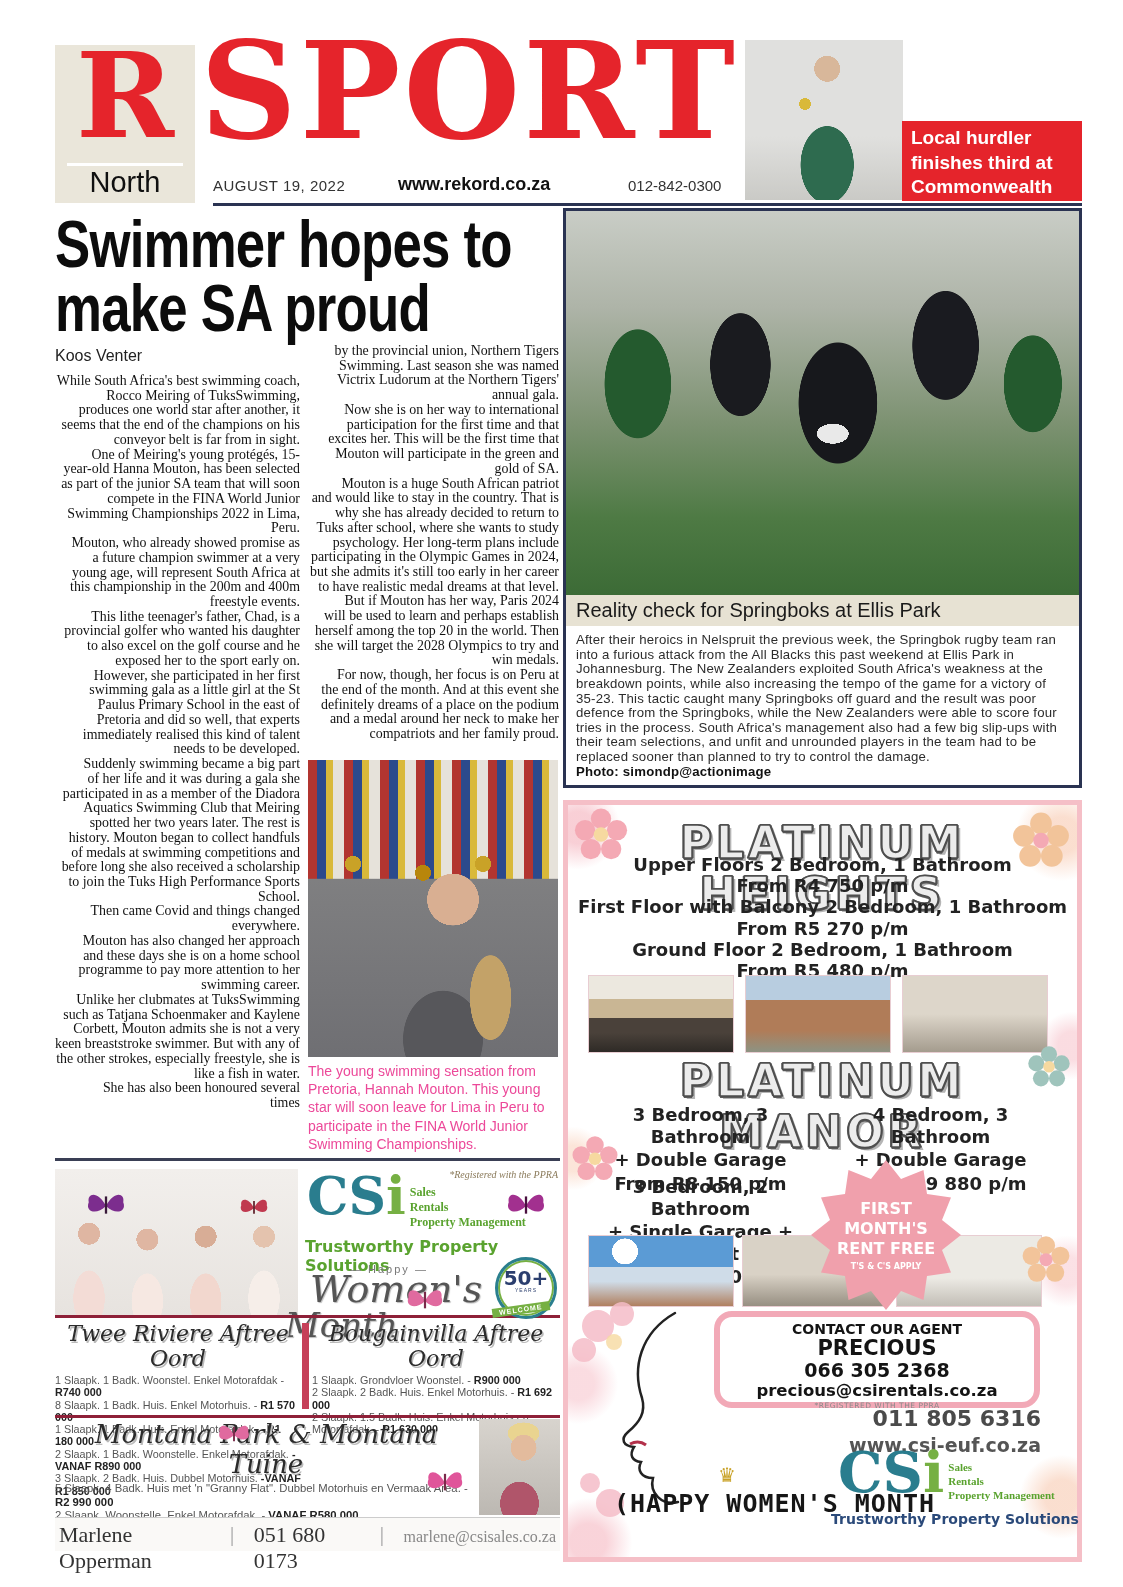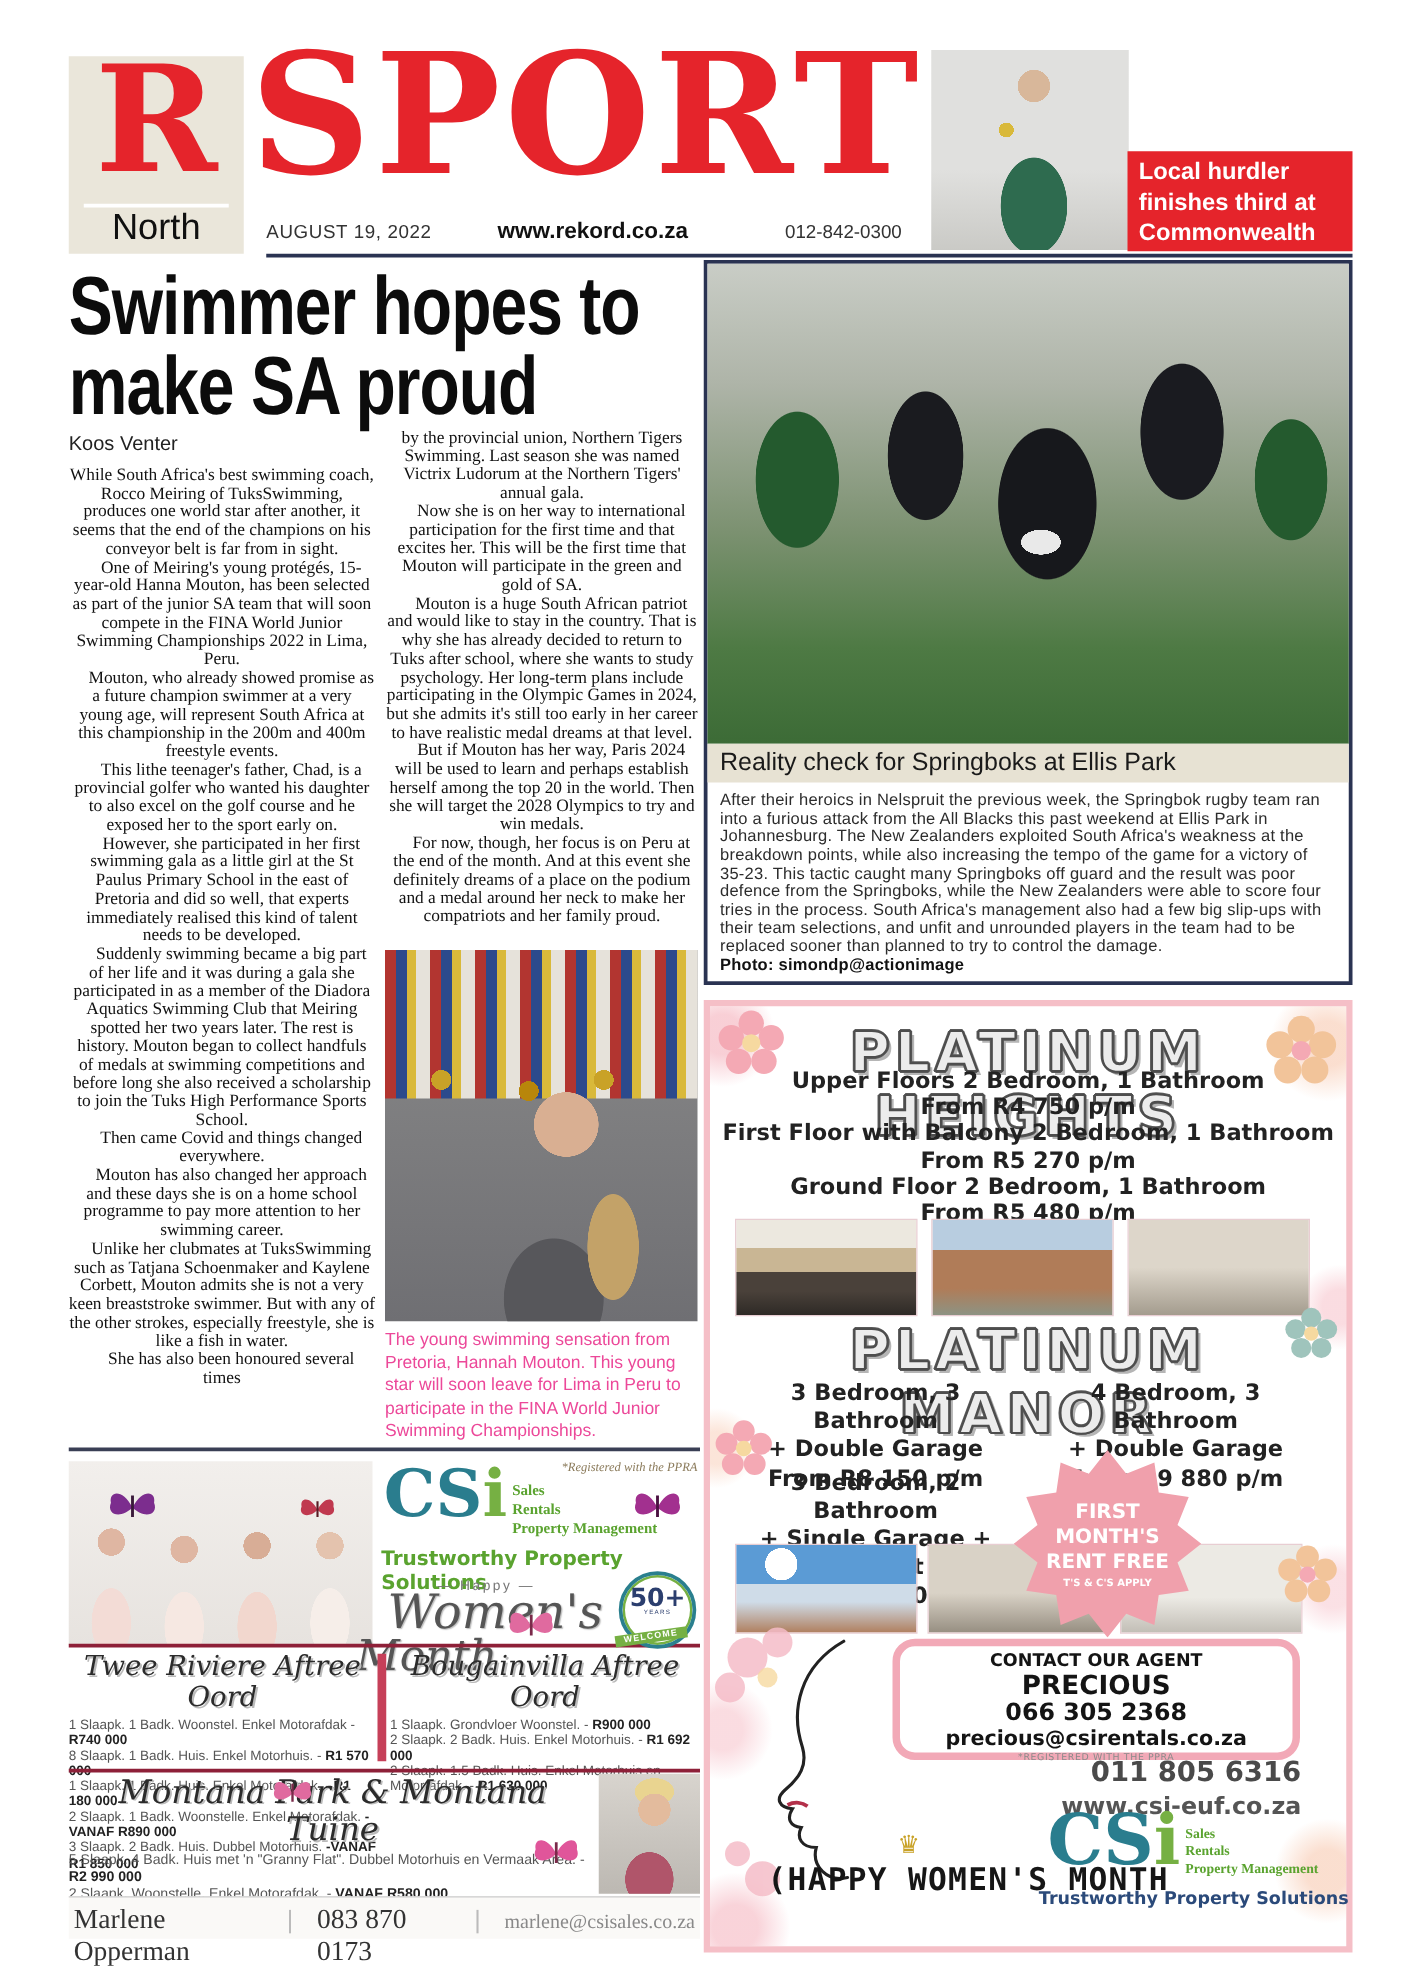--- a/index.html
+++ b/index.html
@@ -27,21 +27,21 @@
       linear-gradient(180deg,#e0e0de 0 60%,#cacac6 100%);}
   .promo{left:902px;top:121px;width:180px;height:80px;background:#e5242b;color:#fff;
          font-size:19px;font-weight:bold;line-height:1.3;padding:5px 9px;box-sizing:border-box;}
 
   
   .headline{left:55px;top:212px;width:640px;color:#0c0c0c;}
   .headline div{font-weight:700;font-size:66px;line-height:.97;letter-spacing:-1px;
                 transform:scaleX(.8);transform-origin:0 0;white-space:nowrap;}
   .byline{left:55px;top:347px;font-size:16px;color:#222;}
   .newscol{font-family:"Liberation Serif",serif;font-size:13.9px;line-height:1.06;color:#111;
-           text-align:center;}
+           text-align:right;}
   .newscol p{margin:0;text-indent:15px;}
   .newscol p:first-child{text-indent:0;}
   .col1{left:55px;top:374px;width:245px;}
   .col2{left:308px;top:344px;width:251px;}
   .photo-swimmer{left:308px;top:760px;width:250px;height:297px;
     background:
       radial-gradient(circle 8px at 18% 35%, #c9a227 0 99%, transparent 100%),
       radial-gradient(circle 8px at 46% 38%, #b8860b 0 99%, transparent 100%),
       radial-gradient(circle 8px at 70% 35%, #c9a227 0 99%, transparent 100%),
       radial-gradient(circle 26px at 58% 47%, #d9af92 0 99%, transparent 100%),
@@ -469,19 +469,19 @@
     <svg class="butterfly" style="left:368px;top:300px;width:44px;height:44px;" viewBox="0 0 24 24">
       <path d="M12 12 C8 4 2 5 3 10 C1 15 7 17 12 12 C17 17 23 15 21 10 C22 5 16 4 12 12 Z" fill="#e0559a"></path>
       <line x1="12" y1="7" x2="12" y2="16" stroke="#7a2a4a" stroke-width="1.2"></line>
     </svg>
 
     <div class="abs photo-marlene"></div>
 
     <div class="abs ad-footer">
       <span class="f-name">Marlene Opperman</span>
       <span class="f-sep">|</span>
-      <span class="f-phone">083 870 0173</span>
+      <span class="f-phone">051 680 0173</span>
       <span class="f-sep">|</span>
       <span class="f-email">marlene@csisales.co.za</span>
     </div>
   </div>
 
 </div>
 
 </body></html>

